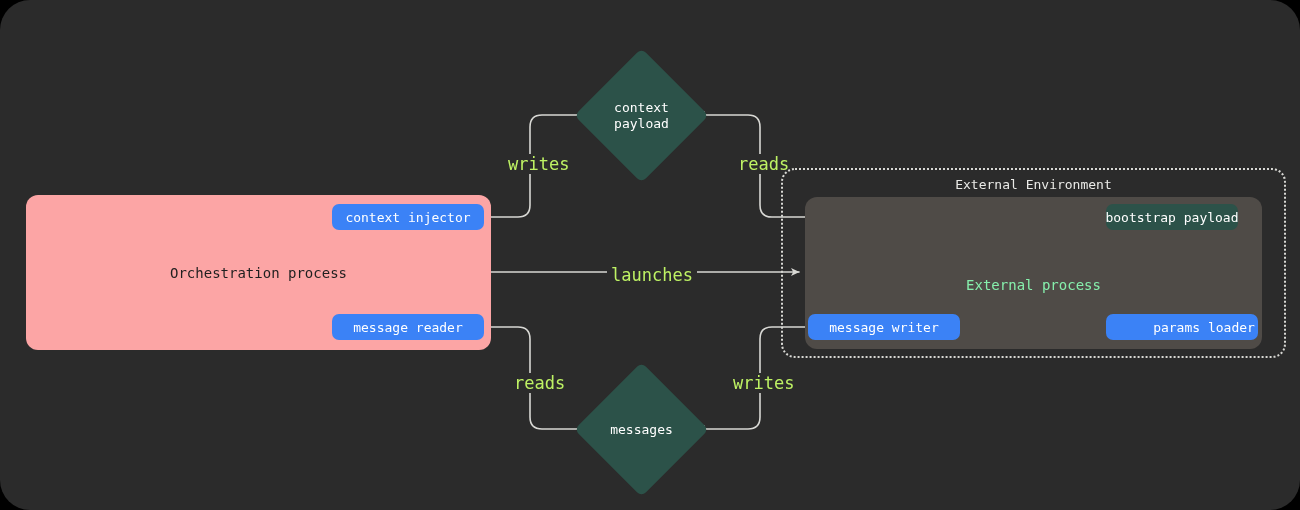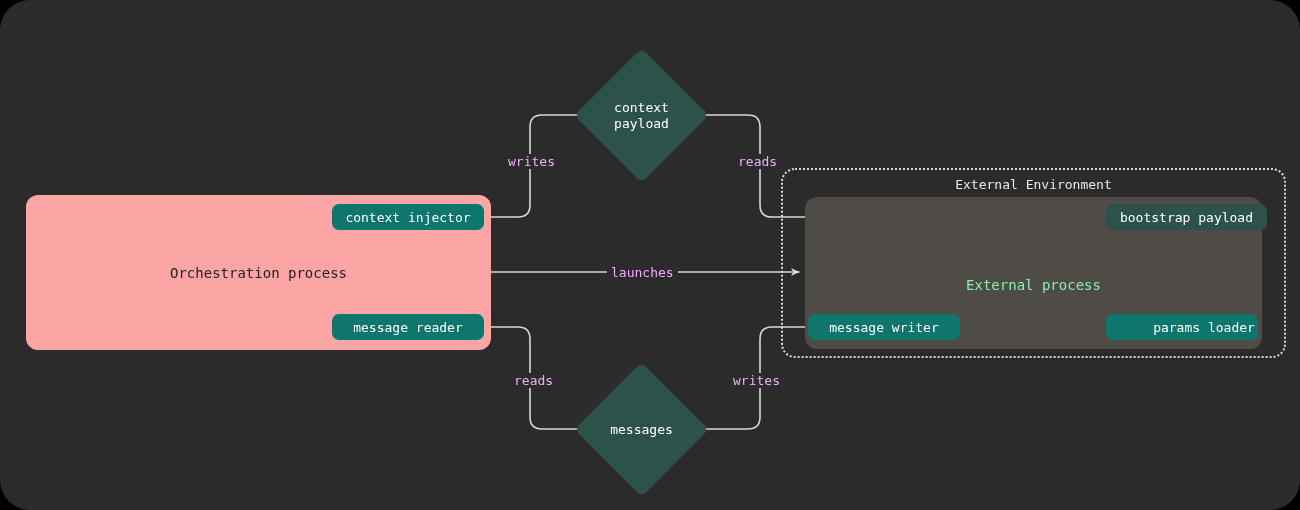--- a/index.html
+++ b/index.html
@@ -101,29 +101,29 @@
     box-sizing: border-box;
     display: flex;
     align-items: center;
     justify-content: center;
     border-radius: 7px;
     color: #ffffff;
     font-size: 13px;
     white-space: pre;
     height: 26px;
   }
-  .pill-purple { background: #0f766e; }
+  .pill-purple { background: #3b82f6; }
   .pill-teal   { background: #2c5249; }
 
   #context-injector { left: 332px; top: 204px; width: 152px; }
   #message-reader   { left: 332px; top: 314px; width: 152px; }
   #context-loader   { left: 808px; top: 204px; width: 152px; }
   #message-writer   { left: 808px; top: 314px; width: 152px; }
   #params-loader    { left: 1106px; top: 314px; width: 152px; padding-left: 44px; }
-  #bootstrap-payload{ left: 1106px; top: 204px; width: 161px; }
+  #bootstrap-payload{ left: 1106px; top: 204px; width: 132px; }
 
   
   .diamond-wrap {
     position: absolute;
   }
   .diamond-shape {
     position: absolute;
     left: 0; top: 0;
     width: 100%; height: 100%;
     background: #2c5249;
@@ -142,22 +142,22 @@
     line-height: 16px;
     text-align: center;
     white-space: pre-line;
   }
   #context-payload-wrap { left: 594px; top: 68px; width: 95px; height: 95px; }
   #messages-wrap        { left: 594px; top: 382px; width: 95px; height: 95px; }
 
   
   .edge-label {
     position: absolute;
-    color: #f0abfc;
-    font-size: 13px;
+    color: #bef264;
+    font-size: 17px;
     white-space: pre;
     background: #2b2b2b;
     padding: 0 4px;
   }
   .edge-label.on-gray { background: #4f4b47; }
   .edge-label.on-dark { background: #2b2b2b; }
 </style>
 </head>
 <body>
 

